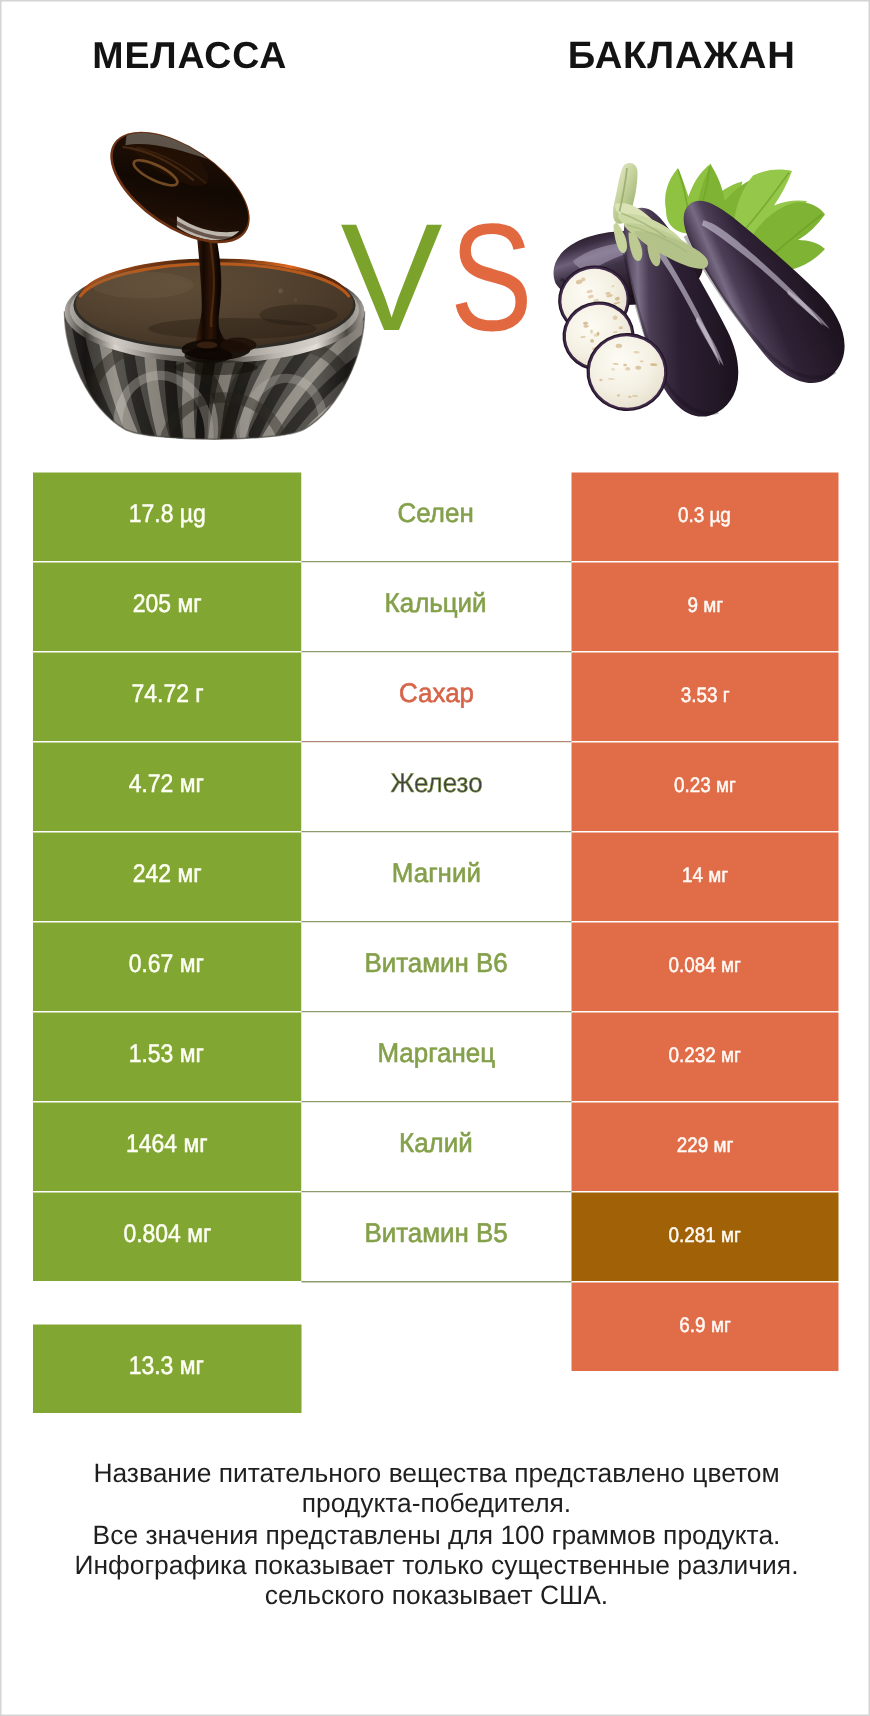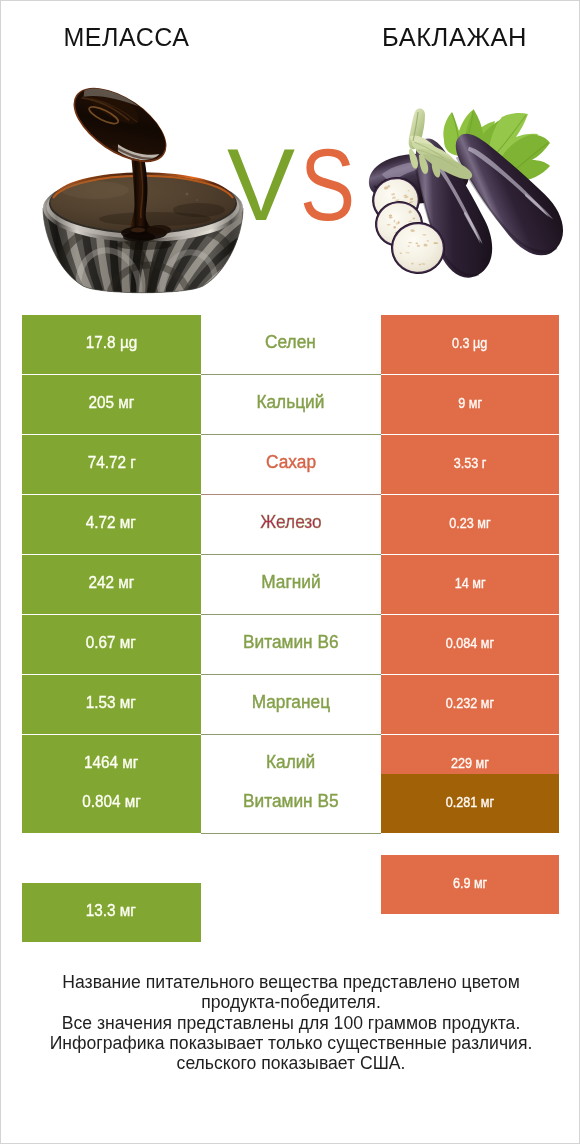--- a/index.html
+++ b/index.html
@@ -1,21 +1,21 @@
 <!DOCTYPE html>
 <html><head>
 <meta charset="utf-8">
 <style>
   html,body{margin:0;padding:0;background:#fff;}
   body{width:580px;height:1144px;font-family:"Liberation Sans",sans-serif;overflow:hidden;}
   .page{position:relative;width:580px;height:1144px;background:#fff;box-sizing:border-box;border:1px solid #d4d4d4;}
 
   
   .title{position:absolute;top:23px;color:#131313;text-align:center;
-         font-weight:400;line-height:26px;white-space:nowrap;}
+         font-weight:700;line-height:26px;white-space:nowrap;}
   #t-left{left:25px;width:201px;font-size:25px;letter-spacing:0.55px;}
   #t-right{left:353px;width:201px;font-size:25.5px;letter-spacing:0.55px;}
 
   .hero{position:absolute;}
   #hero-left{left:36px;top:85px;width:210px;height:210px;}
   #hero-right{left:365px;top:95px;width:200px;height:195px;}
 
   .vs{position:absolute;top:149px;left:226px;width:130px;height:80px;}
   .vs span{position:absolute;top:0;font-size:102px;line-height:71px;font-weight:400;
            display:inline-block;}
@@ -380,21 +380,21 @@
           <span style="-webkit-text-stroke: 0.4px rgb(214, 100, 72);">Сахар</span>
         </div>
         <div class="cell cr" style="background: rgb(225, 108, 72);">
           <span>3.53 г</span>
         </div>
       </div>
       <div class="row" style="top: 180px;">
         <div class="cell cl" style="background: rgb(130, 166, 50);">
           <span>4.72 мг</span>
         </div>
-        <div class="cell cm" style="color: #be185d; border-bottom: 1.2px solid rgb(142, 156, 109); text-align: right;">
+        <div class="cell cm" style="color: #404040; border-bottom: 1.2px solid rgb(142, 156, 109); text-align: right;">
           <span style="-webkit-text-stroke: 0.4px rgb(132, 160, 74);">Железо</span>
         </div>
         <div class="cell cr" style="background: rgb(225, 108, 72);">
           <span>0.23 мг</span>
         </div>
       </div>
       <div class="row" style="top: 240px;">
         <div class="cell cl" style="background: rgb(130, 166, 50);">
           <span>242 мг</span>
         </div>
@@ -431,21 +431,21 @@
         <div class="cell cl" style="background: rgb(130, 166, 50);">
           <span>1464 мг</span>
         </div>
         <div class="cell cm" style="color: rgb(132, 160, 74); border-bottom: 1.2px solid rgb(142, 156, 109);">
           <span style="-webkit-text-stroke: 0.4px rgb(132, 160, 74);">Калий</span>
         </div>
         <div class="cell cr" style="background: rgb(225, 108, 72);">
           <span>229 мг</span>
         </div>
       </div>
-      <div class="row" style="top: 459px; text-align: center;">
+      <div class="row" style="top: 480px; text-align: center;">
         <div class="cell cl" style="background: rgb(130, 166, 50);">
           <span>0.804 мг</span>
         </div>
         <div class="cell cm" style="color: rgb(132, 160, 74); border-bottom: 1.2px solid rgb(142, 156, 109);">
           <span style="-webkit-text-stroke: 0.4px rgb(132, 160, 74);">Витамин B5</span>
         </div>
         <div class="cell cr" style="background: #a16207;">
           <span>0.281 мг</span>
         </div>
       </div>

